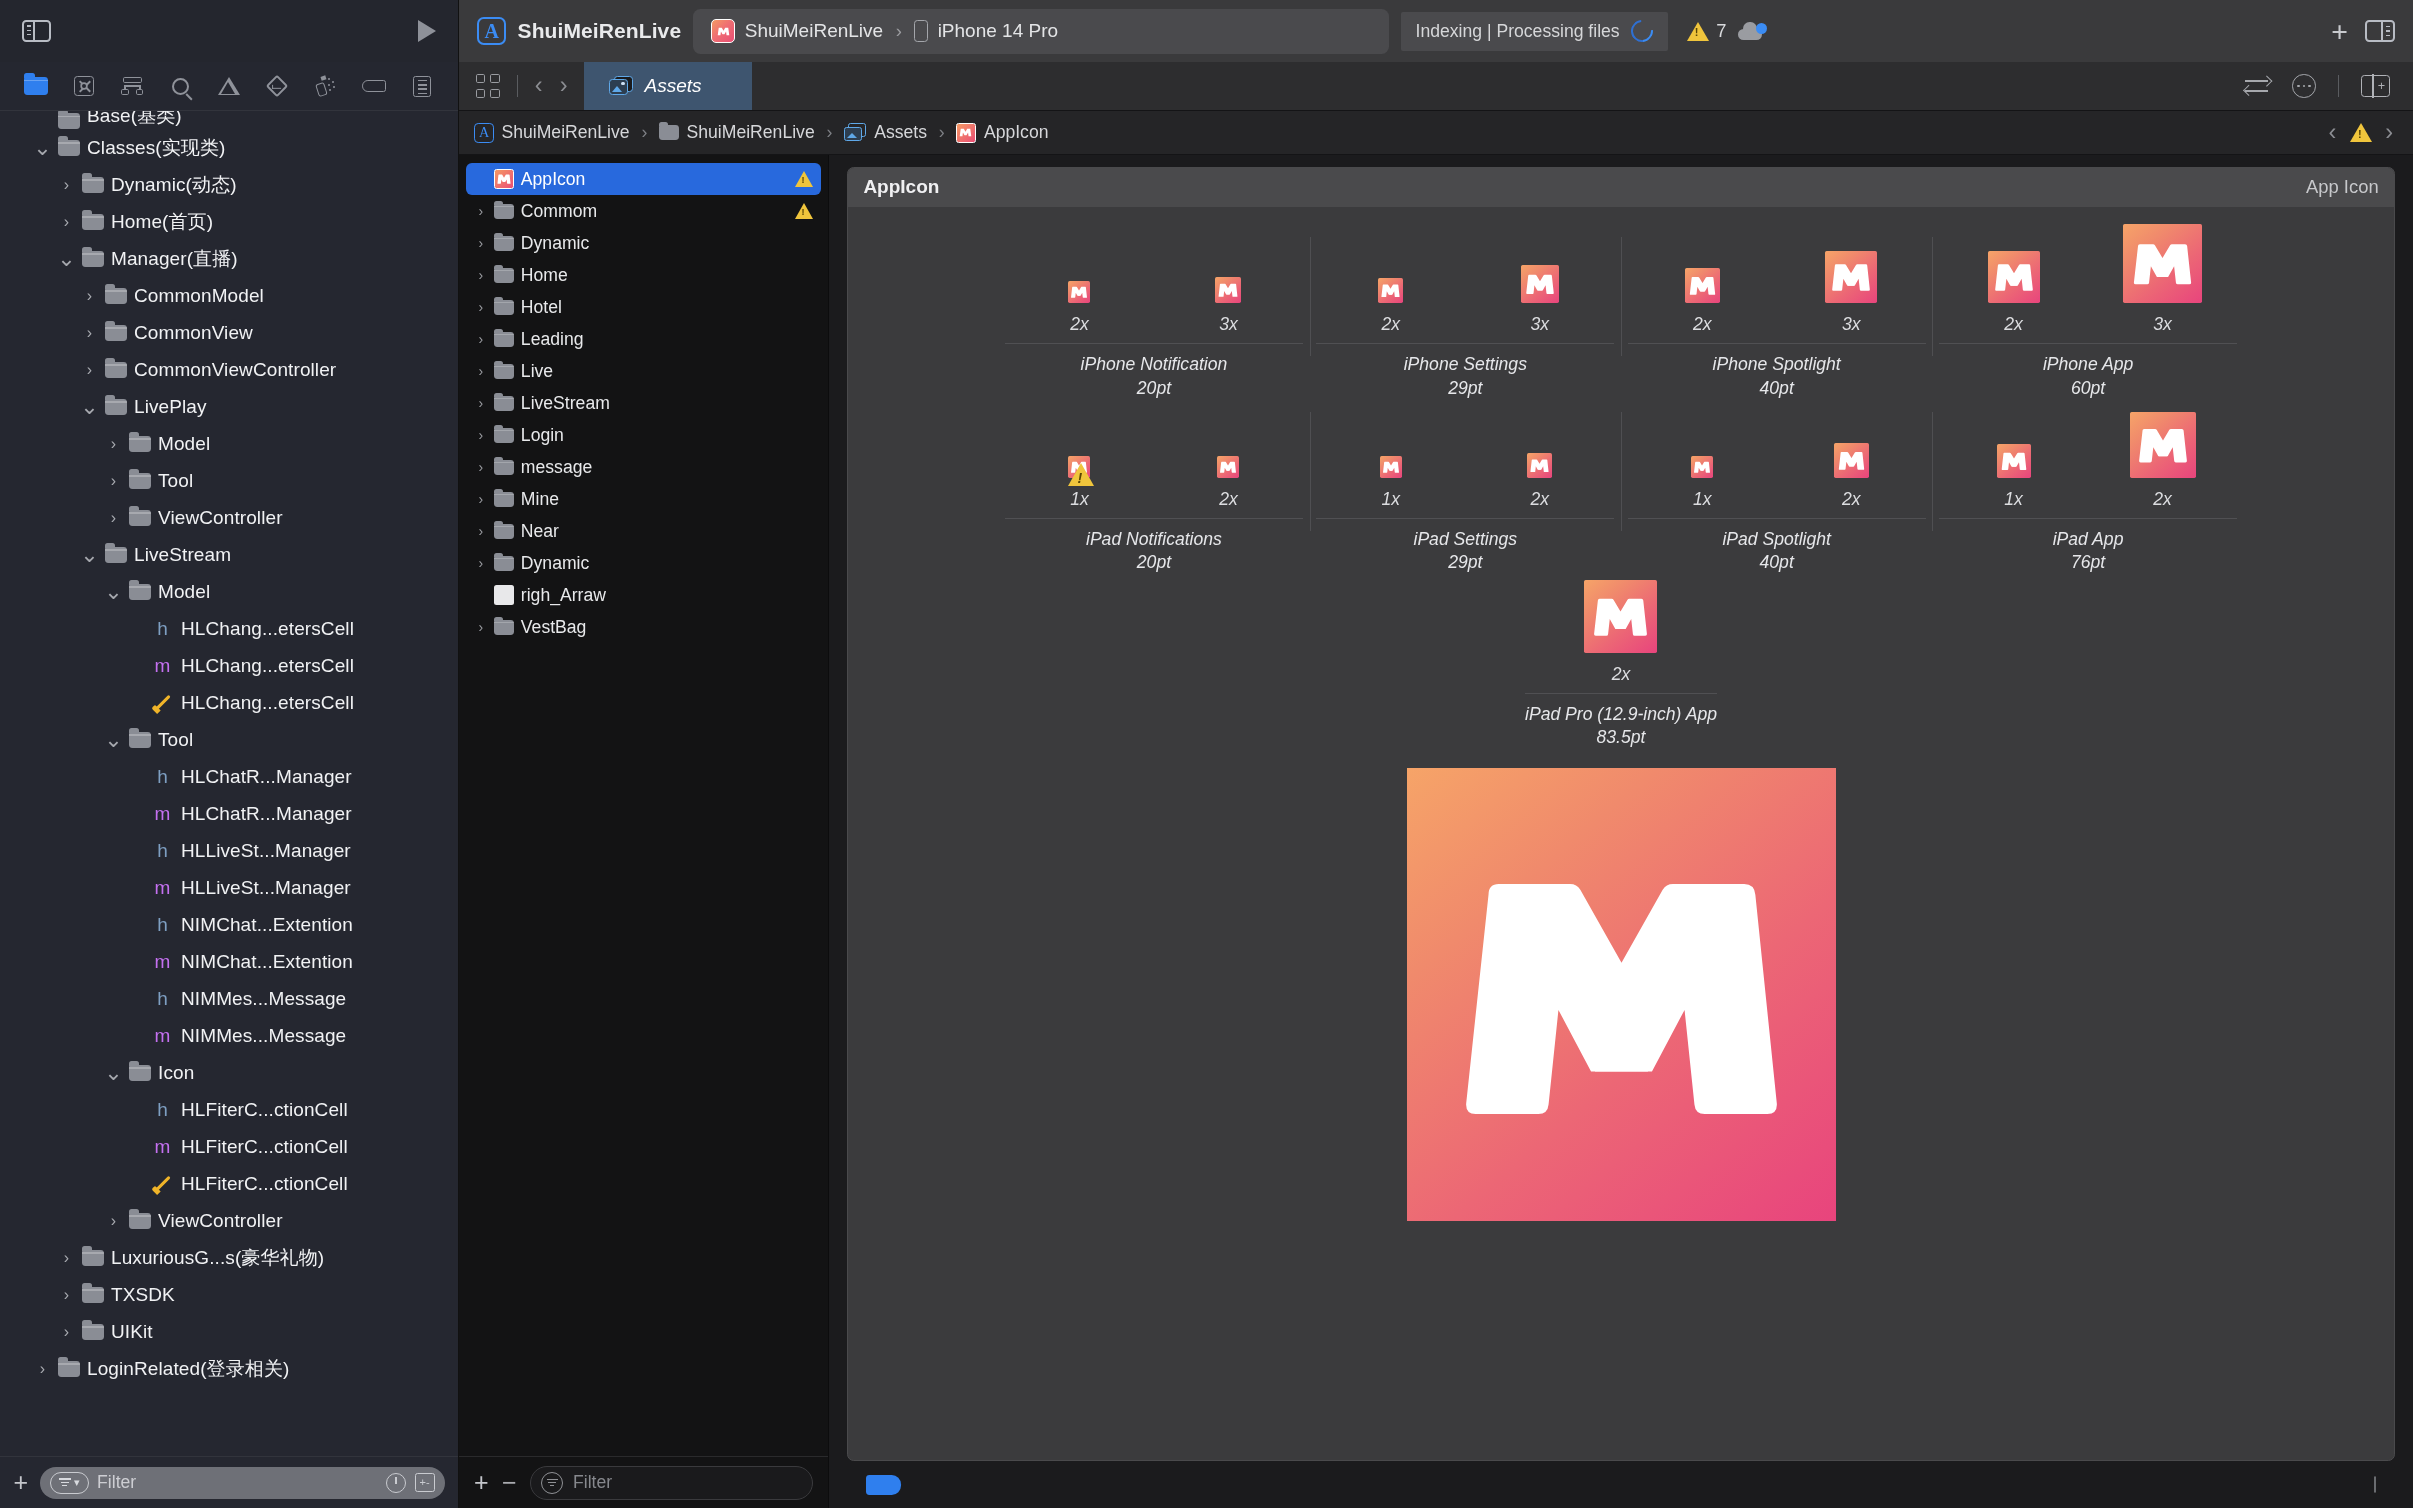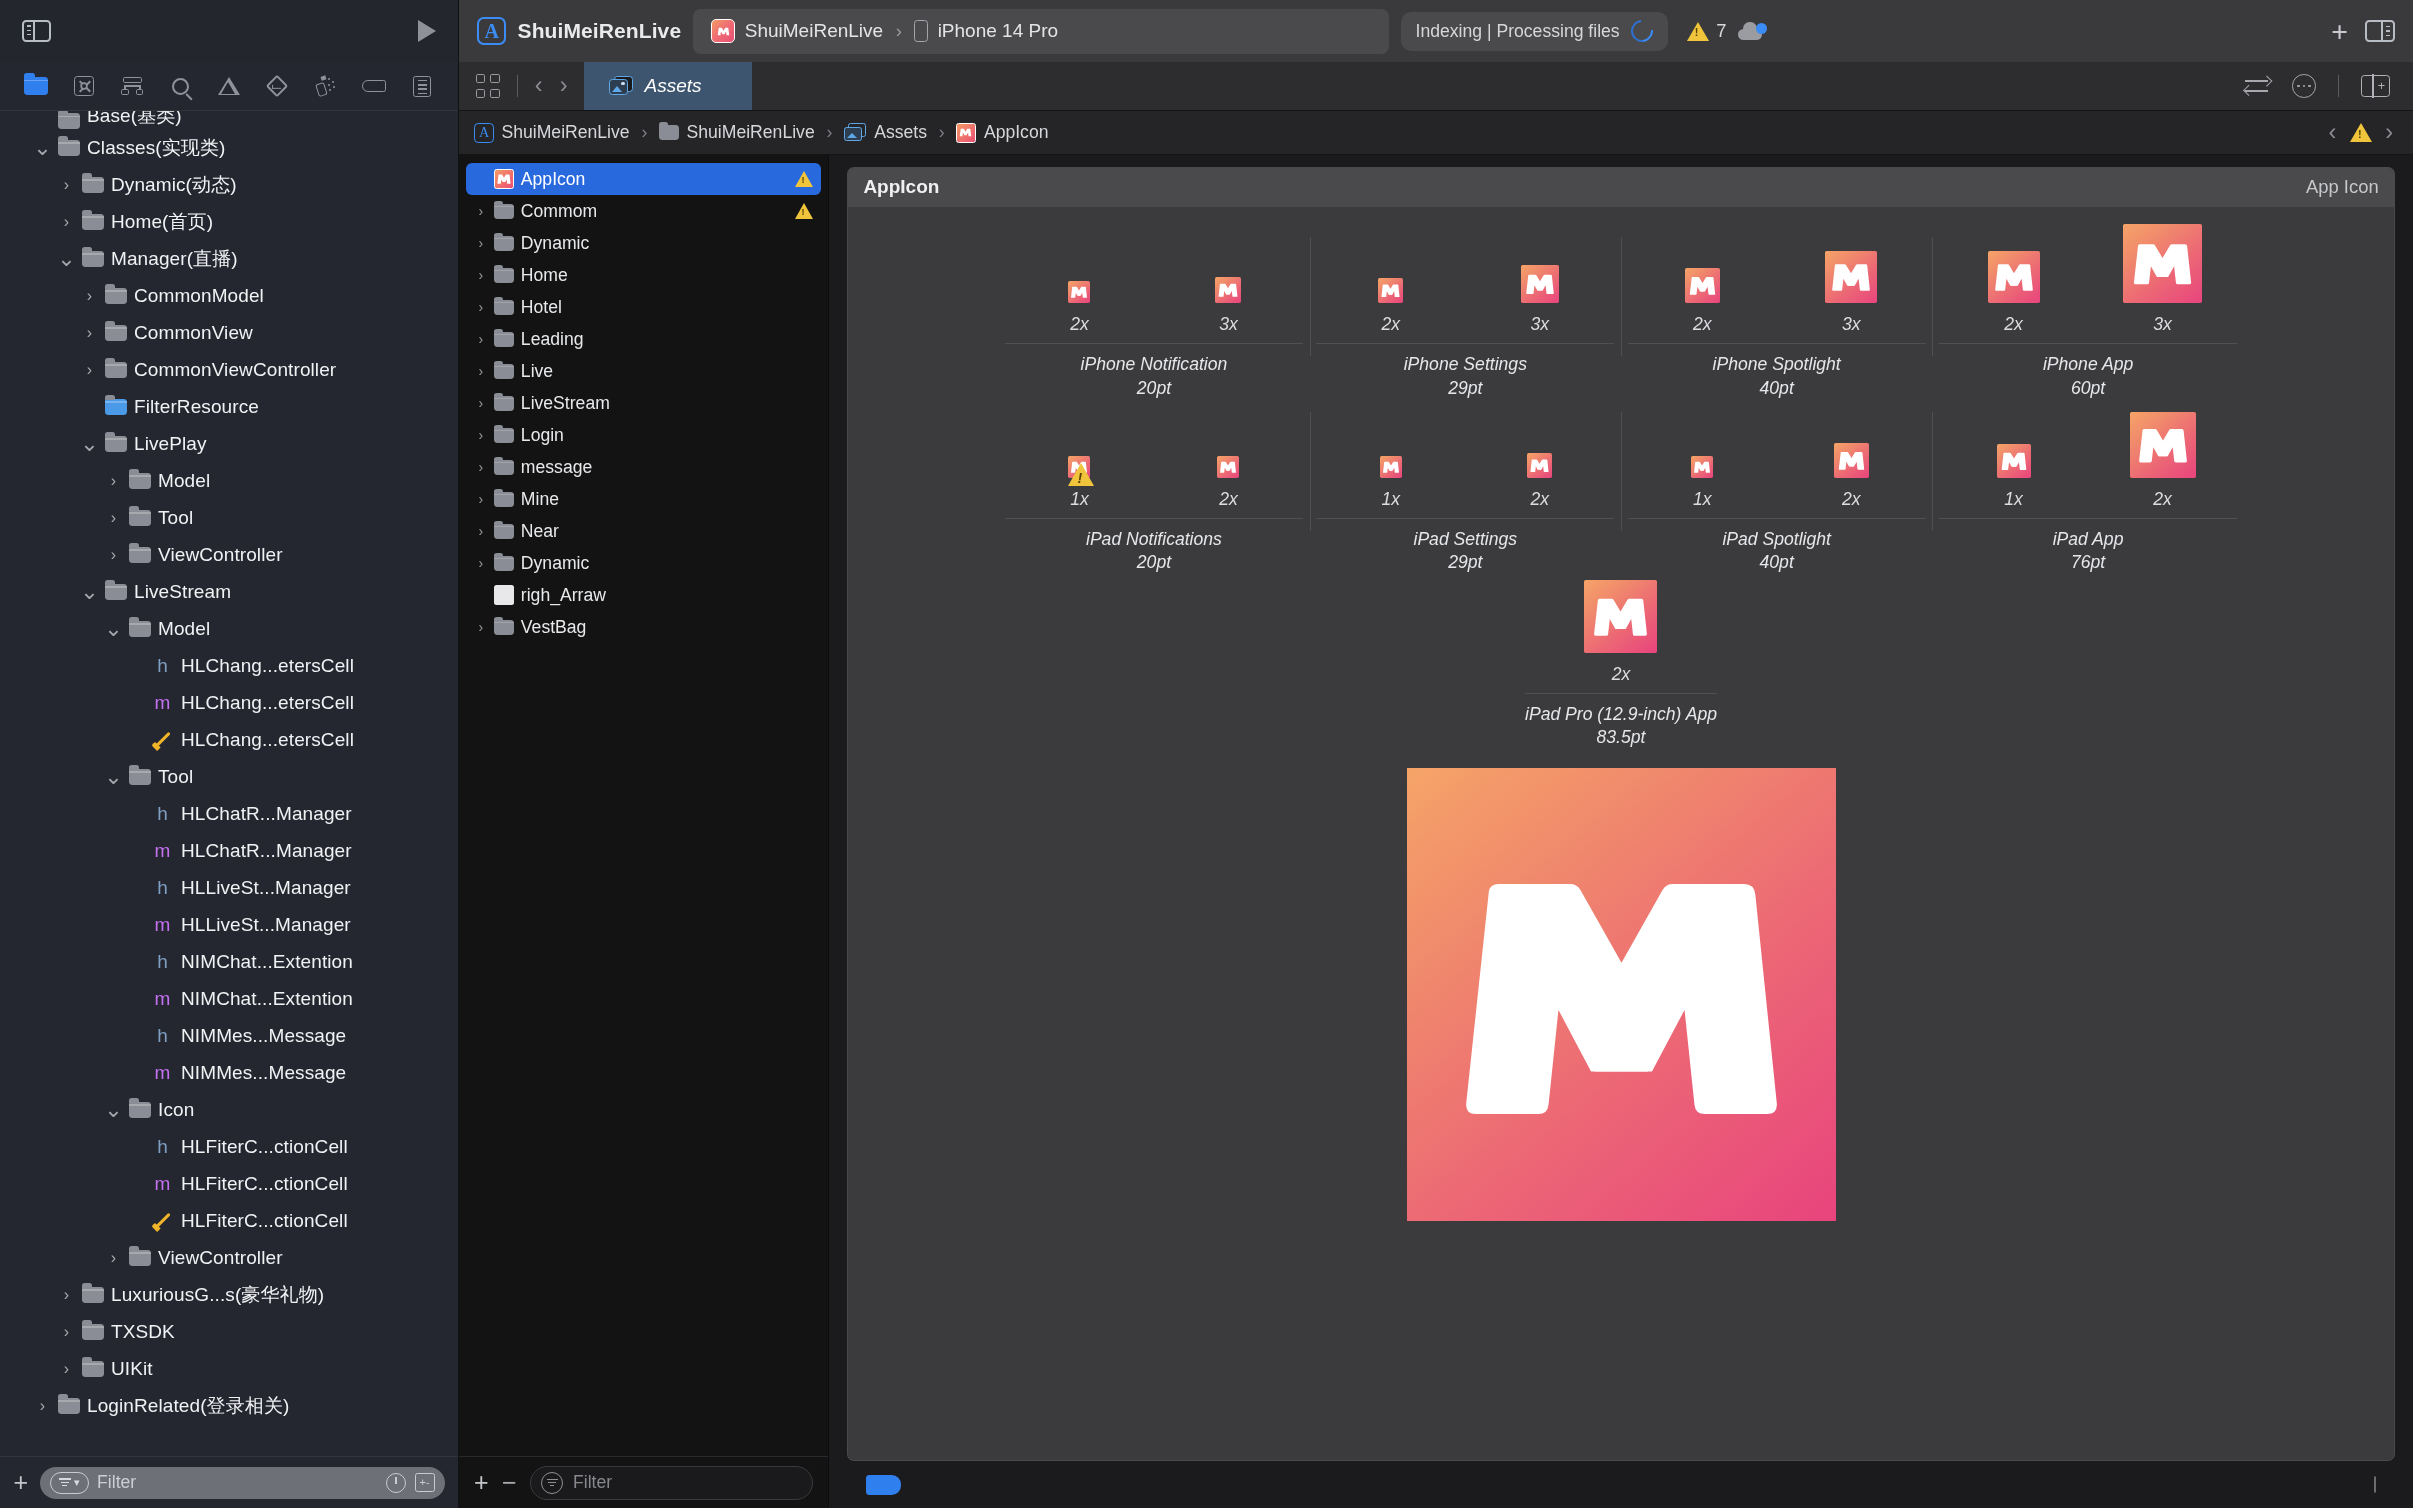--- a/index.html
+++ b/index.html
@@ -35,21 +35,21 @@
   .scheme-pill{ height:45px;background:#4a4a4d;border-radius:7.5px;display:flex;align-items:center;
                 padding:0 18.4px;gap:10px;min-width:696px;justify-content:flex-start; }
   .mini-app-icon{ width:23.5px;height:23.5px;border-radius:5px;position:relative;overflow:hidden;
                   background:linear-gradient(135deg,#f59a63 0%,#ef6f72 45%,#ea4e75 100%);
                   border:1.7px solid #ffffff; flex:0 0 23.5px;}
   .mini-app-icon .m{ position:absolute;inset:0;display:flex;align-items:center;justify-content:center; }
   .scheme-txt{ color:#e3e4e6;font-size:19px; }
   .chev-sep{ color:#9b9ca0;font-size:18.4px;padding:0 2.5px; }
   .dev-icon{ width:13.4px;height:22px;border:1.7px solid #a4a6ab;border-radius:3.4px; }
 
-  .status-pill{ height:39px;background:#4a4a4d;border-radius:10px;display:flex;align-items:center;
+  .status-pill{ height:39px;background:#4a4a4d;border-radius:2px;display:flex;align-items:center;
                 padding:0 15px;gap:11.7px; }
   .status-txt{ color:#d6d7d9;font-size:17.6px; }
   .spinner{ width:22px;height:22px;border-radius:50%;border:2.9px solid #2f6fd0;border-top-color:transparent;
             border-right-color:#3b8cf4;transform:rotate(40deg); }
 
   .warn-tri{ width:0;height:0;border-left:11px solid transparent;border-right:11px solid transparent;
              border-bottom:19px solid #f0c53c;position:relative; }
   .warn-tri:after{ content:"!";position:absolute;left:-2.9px;top:5.9px;color:#5a4505;font-size:11px;font-weight:bold;line-height:1; }
   .warn-count{ color:#d9dadd;font-size:18.4px; }
   .cloud-ic{ position:relative;width:28.5px;height:18.4px; }
@@ -413,25 +413,20 @@
             <span class="disc">›</span>
             <span class="gfold"></span>
             <span class="tlabel">CommonView</span>
           </div>
           <div class="trow" style="padding-left: 82px;">
             <span class="disc">›</span>
             <span class="gfold"></span>
             <span class="tlabel">CommonViewController</span>
           </div>
           <div class="trow" style="padding-left: 82px;">
-            <span class="disc"></span>
-            <span class="gfold" style="background: rgb(74, 154, 232);"></span>
-            <span class="tlabel">FilterResource</span>
-          </div>
-          <div class="trow" style="padding-left: 82px;">
             <span class="disc" style="font-size: 22px; line-height: 8.4px;">⌄</span>
             <span class="gfold"></span>
             <span class="tlabel">LivePlay</span>
           </div>
           <div class="trow" style="padding-left: 106px;">
             <span class="disc">›</span>
             <span class="gfold"></span>
             <span class="tlabel">Model</span>
           </div>
           <div class="trow" style="padding-left: 106px;">

